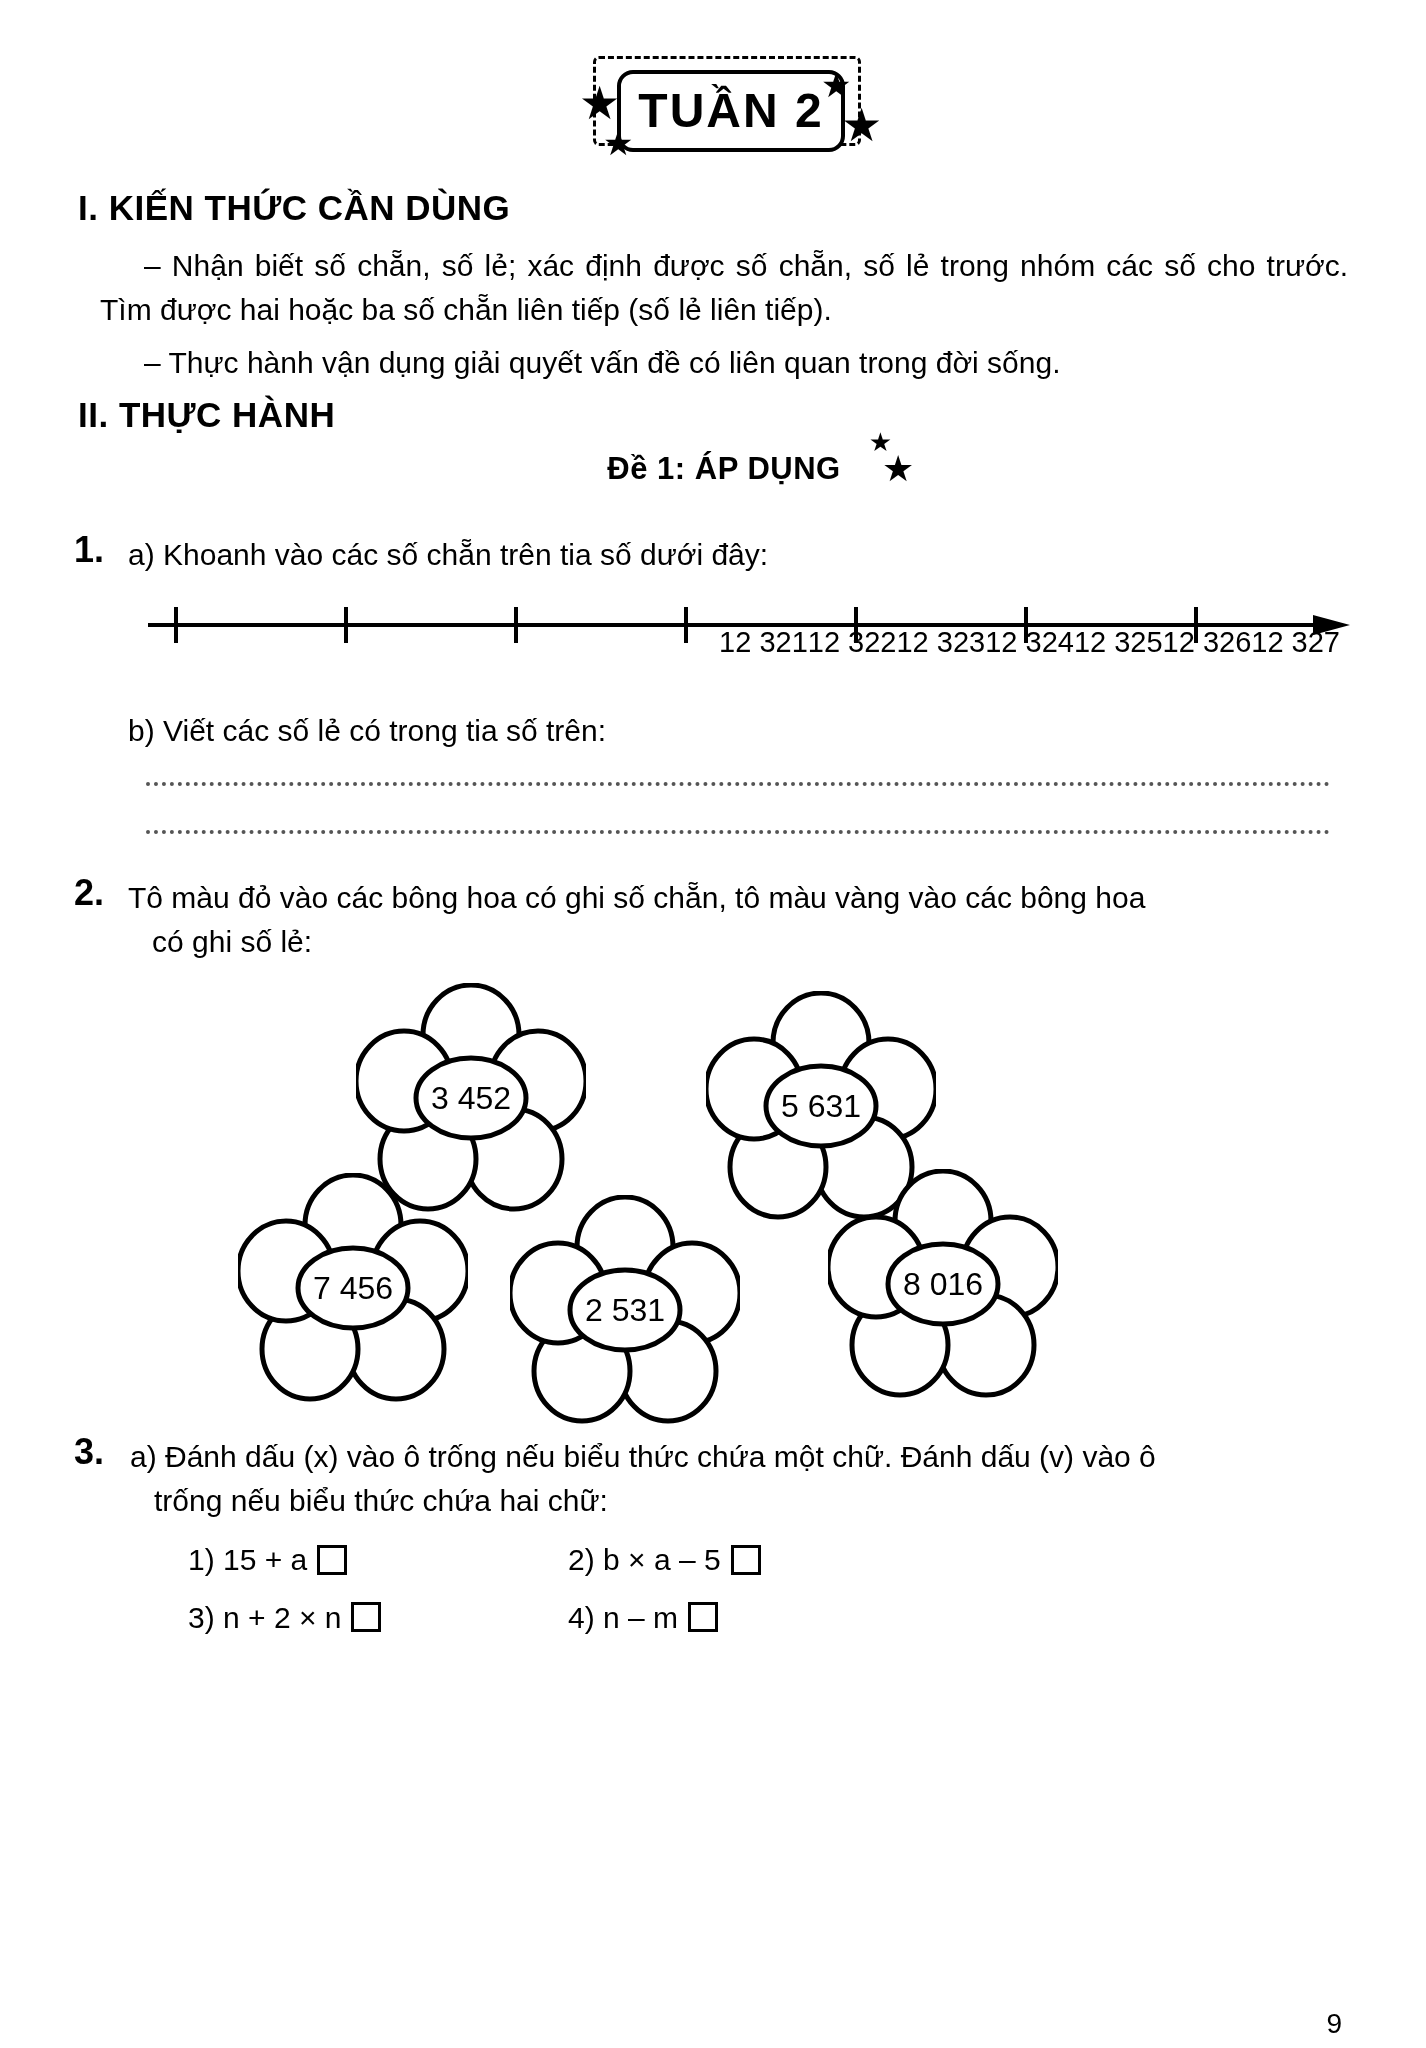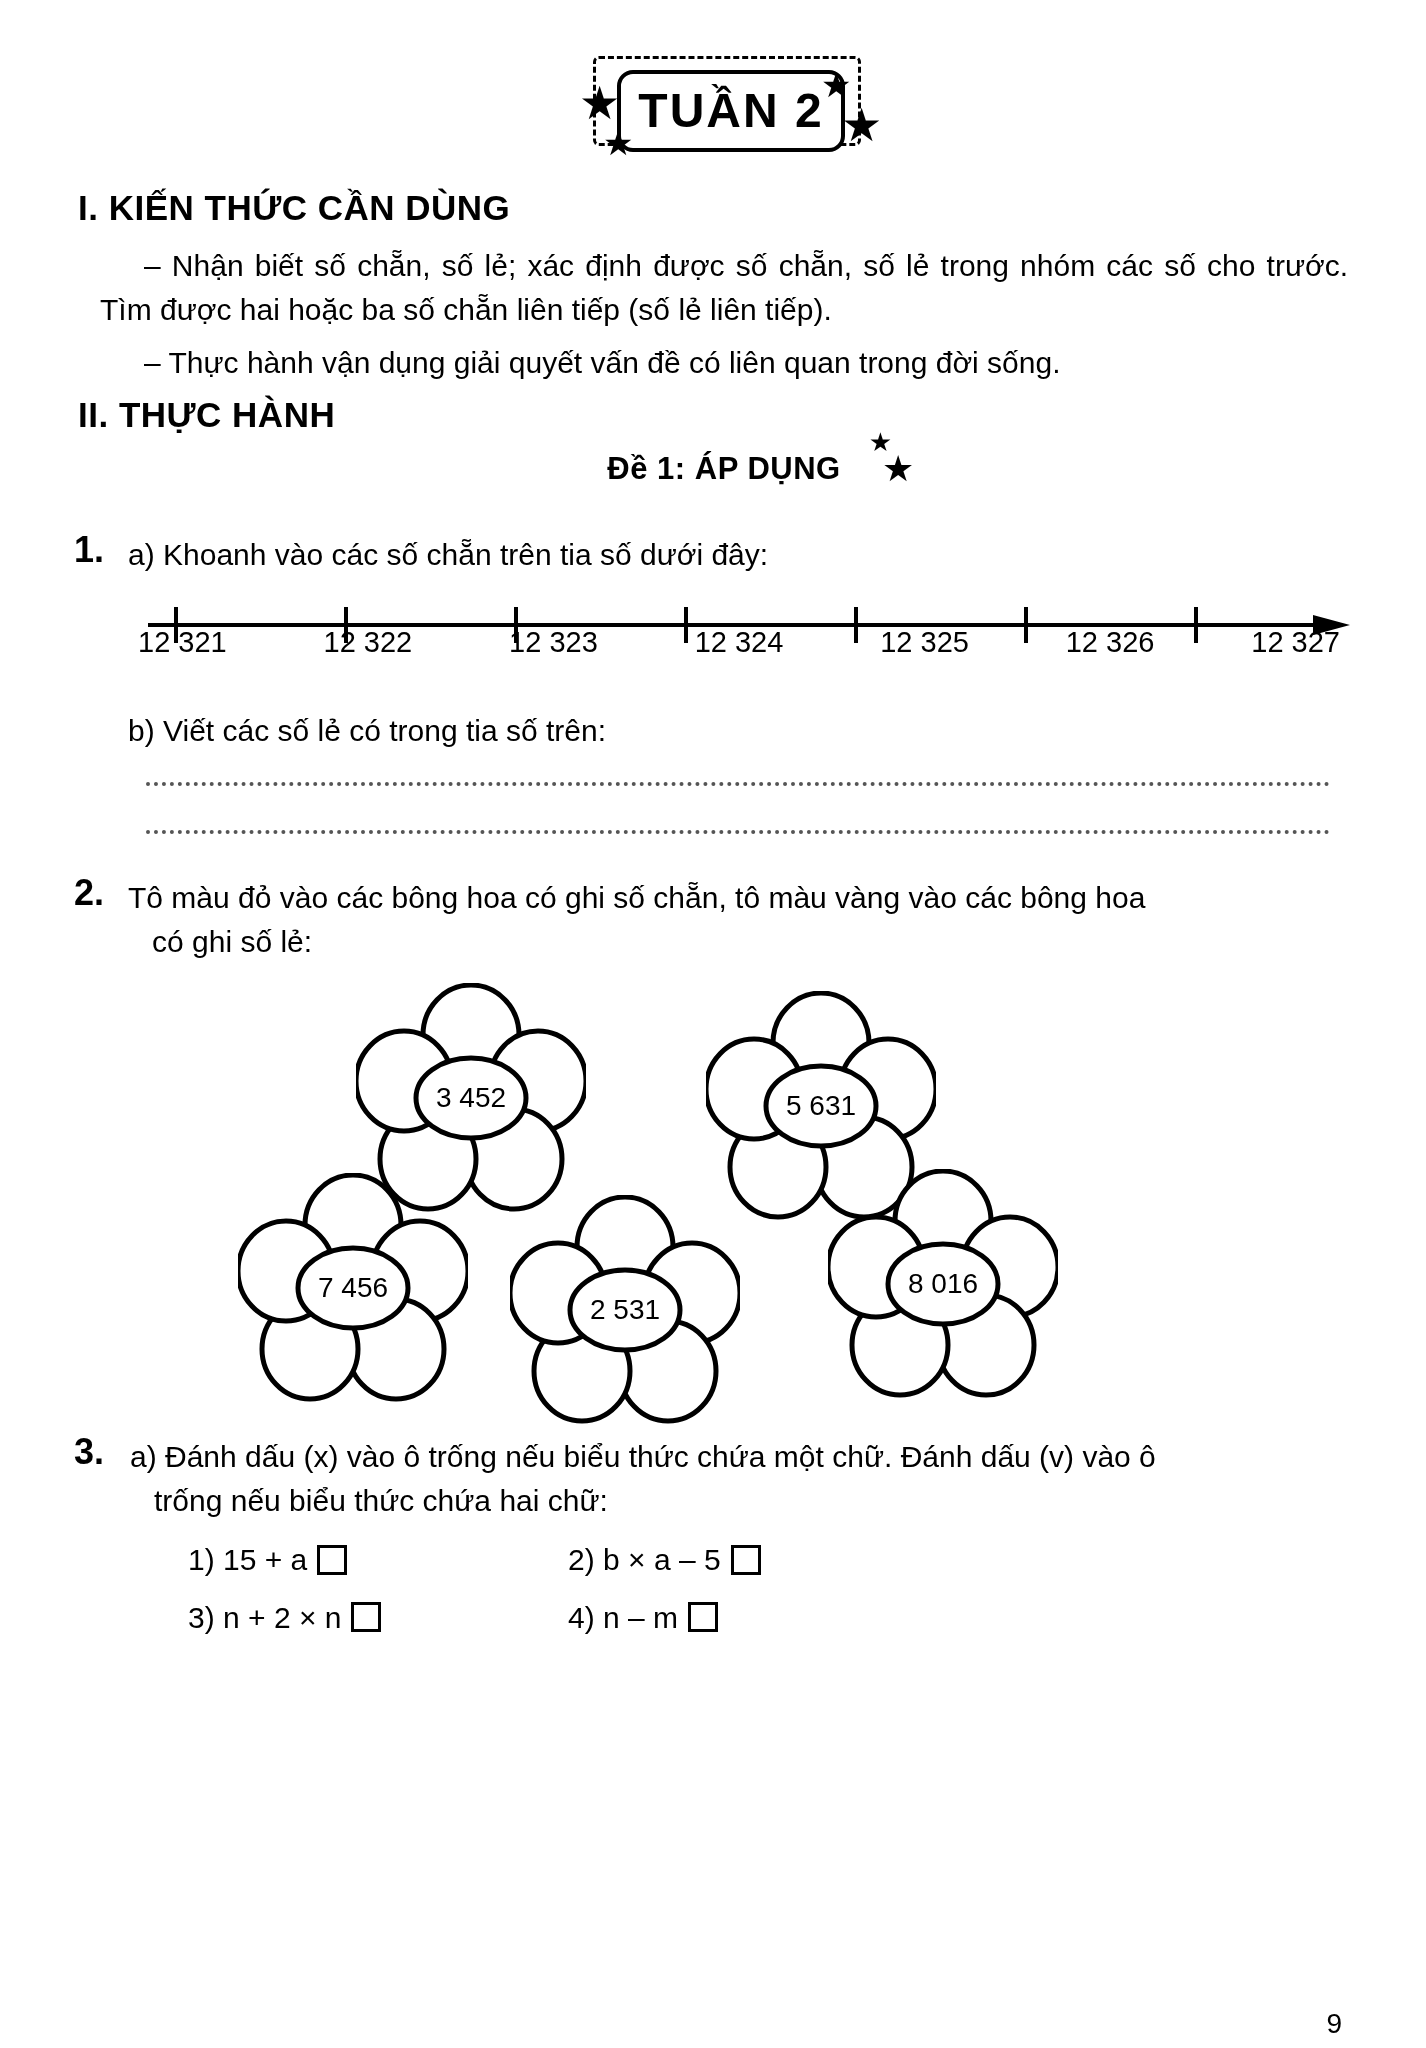--- a/index.html
+++ b/index.html
@@ -146,21 +146,21 @@
 
   
   .numline-wrap {
     position: relative;
     height: 120px;
     margin: 12px 0 0 0;
   }
   .numline-svg { display: block; }
   .numline-labels {
     display: flex;
-    justify-content: space-between;
+    justify-content: flex-end;
     padding: 0 8px 0 10px;
     margin-top: -28px;
     font-size: 29px;
   }
   .numline-labels span { white-space: nowrap; }
 
   .dotline {
     border-bottom: 4px dotted #555;
     height: 1px;
     margin: 30px 18px 0 18px;
@@ -177,21 +177,21 @@
     position: absolute;
   }
   .flower svg { display: block; }
   .flower-label {
     position: absolute;
     left: 0; top: 0;
     width: 100%; height: 100%;
     display: flex;
     align-items: center;
     justify-content: center;
-    font-size: 28px;
+    font-size: 32px;
     pointer-events: none;
   }
 
   
   .opt-grid {
     margin-top: 16px;
     padding-left: 58px;
     display: grid;
     grid-template-columns: 380px 1fr;
     row-gap: 14px;

